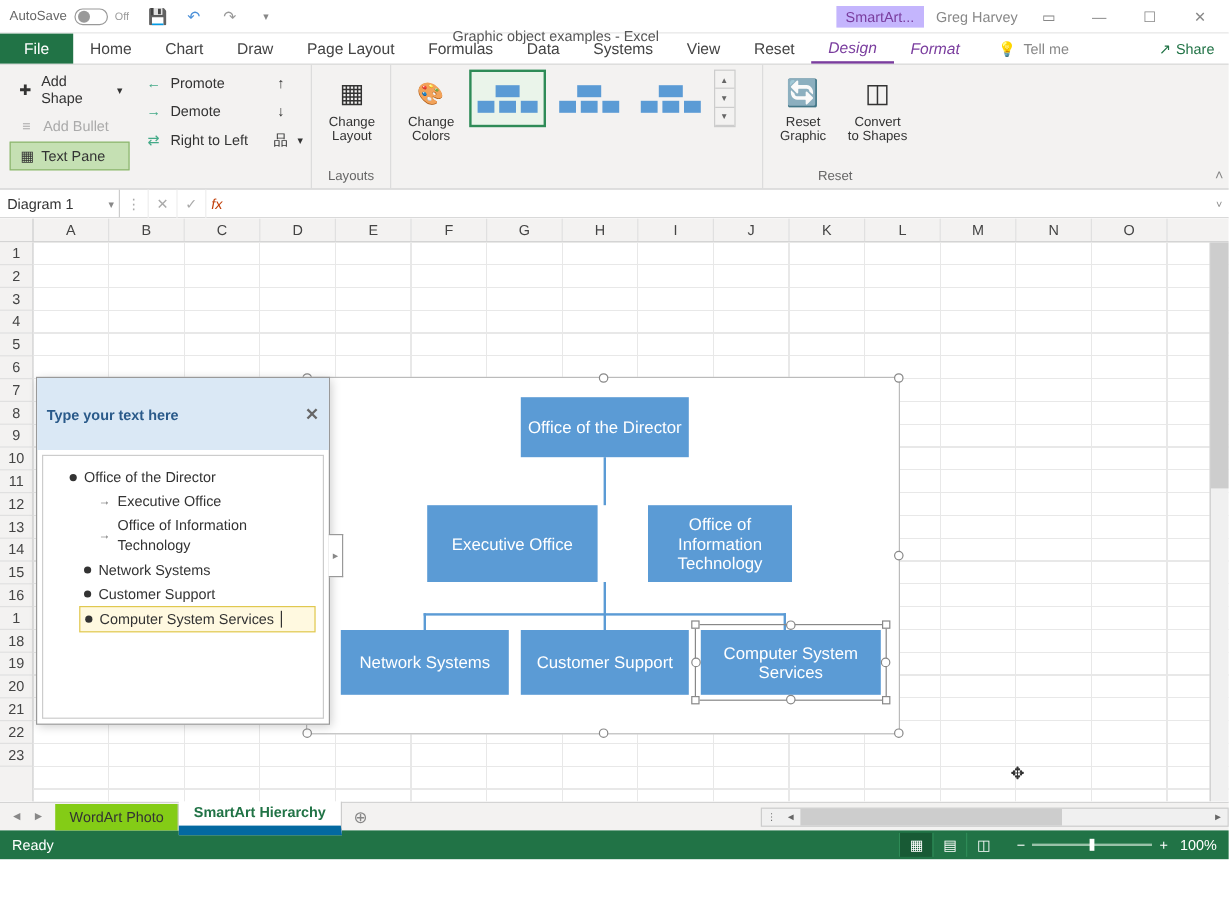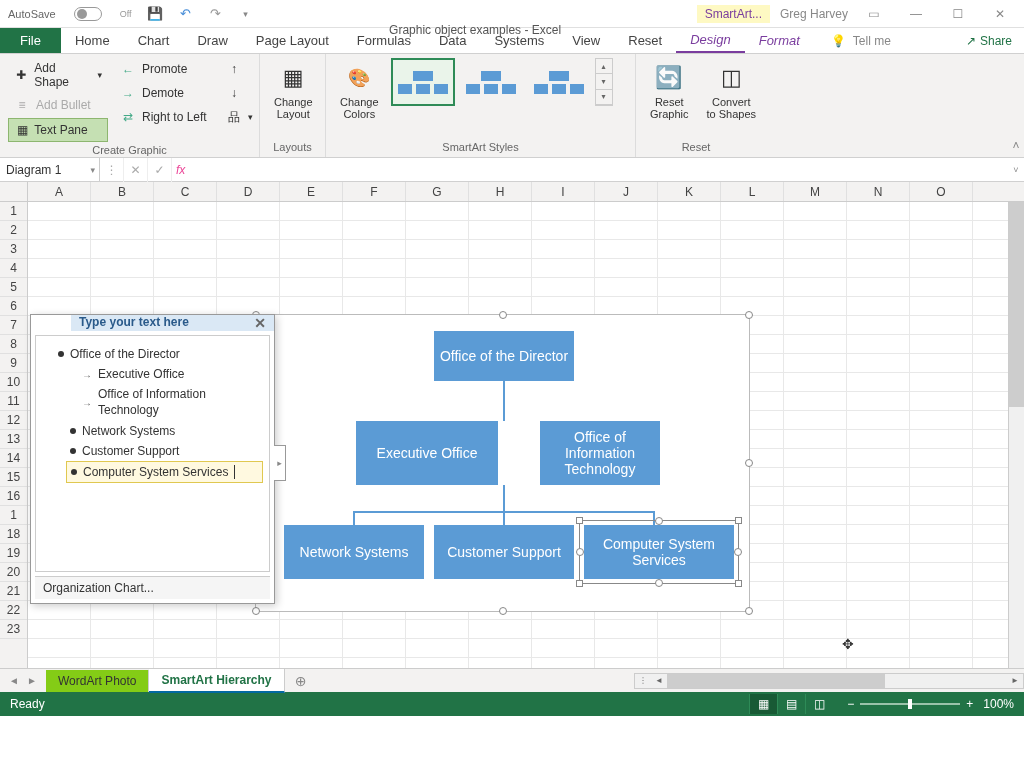--- a/index.html
+++ b/index.html
@@ -1,27 +1,27 @@
 <!DOCTYPE html>
 <html><head>
 <meta charset="utf-8">
 <style>
 * { margin: 0; padding: 0; box-sizing: border-box; font-family: 'Segoe UI', Tahoma, sans-serif; }
 body { width: 1024px; height: 768px; overflow: hidden; background: #fff; font-size: 12px; color: #333; }
 
 
 .titlebar { height: 28px; background: #fff; display: flex; align-items: center; padding: 0 8px; border-bottom: 1px solid #e0e0e0; }
-.autosave { display: flex; align-items: center; gap: 18px; font-size: 11px; color: #666; }
+.autosave { display: flex; align-items: center; gap: 6px; font-size: 11px; color: #666; }
 .toggle { width: 28px; height: 14px; border: 1px solid #999; border-radius: 7px; position: relative; background: #fff; }
 .toggle::after { content: ''; position: absolute; left: 2px; top: 1px; width: 10px; height: 10px; border-radius: 50%; background: #999; }
 .qat { display: flex; gap: 14px; margin-left: 16px; align-items: center; }
 .qat-icon { width: 16px; height: 16px; display: flex; align-items: center; justify-content: center; font-size: 13px; }
 .title-center { flex: 1; text-align: center; font-size: 12px; color: #555; margin-top: 33px; }
 .title-right { display: flex; gap: 10px; align-items: center; font-size: 12px; }
-.smartart-ctx { background: #fef9c3; padding: 2px 8px; color: #7a3d9e; }
+.smartart-ctx { background: #c4b5fd; padding: 2px 8px; color: #7a3d9e; }
 .win-btn { width: 32px; height: 20px; display: flex; align-items: center; justify-content: center; color: #888; }
 
 
 .ribbon-tabs { height: 26px; background: #fff; display: flex; align-items: stretch; border-bottom: 1px solid #d0d0d0; }
 .ribbon-tab { padding: 0 14px; display: flex; align-items: center; font-size: 13px; color: #444; cursor: pointer; }
 .ribbon-tab.file { background: #217346; color: #fff; padding: 0 20px; }
 .ribbon-tab.active { color: #7a3d9e; border-bottom: 2px solid #7a3d9e; }
 .ribbon-tab.ctx { color: #7a3d9e; font-style: italic; }
 .tellme { margin-left: 18px; display: flex; align-items: center; gap: 6px; color: #888; font-size: 12px; }
 .share { margin-left: auto; display: flex; align-items: center; gap: 4px; color: #217346; padding: 0 12px; }
@@ -46,40 +46,40 @@
 .style-more { width: 18px; height: 48px; border: 1px solid #ccc; display: flex; flex-direction: column; }
 .style-more div { flex: 1; display: flex; align-items: center; justify-content: center; font-size: 8px; color: #666; border-bottom: 1px solid #ccc; }
 .collapse-caret { width: 16px; display: flex; align-items: flex-end; justify-content: center; padding-bottom: 4px; color: #888; }
 
 
 .formula-row { height: 24px; display: flex; align-items: stretch; border-bottom: 1px solid #d0d0d0; }
 .namebox { width: 100px; border-right: 1px solid #ccc; display: flex; align-items: center; padding: 0 6px; font-size: 12px; position: relative; }
 .namebox::after { content: '▾'; position: absolute; right: 4px; font-size: 9px; color: #888; }
 .fbar-btns { display: flex; align-items: center; gap: 0; }
 .fbar-btn { width: 24px; height: 24px; display: flex; align-items: center; justify-content: center; color: #aaa; border-right: 1px solid #eee; }
-.fbar-fx { font-style: italic; color: #ec4899; font-size: 12px; padding: 0 4px; }
+.fbar-fx { font-style: italic; color: #c2410c; font-size: 12px; padding: 0 4px; }
 .fbar-input { flex: 1; padding: 0 6px; }
 .fbar-expand { width: 16px; display: flex; align-items: center; justify-content: center; color: #888; font-size: 9px; }
 
 
 .grid-area { position: relative; height: 486px; background: #fff; overflow: hidden; }
 .col-headers { display: flex; height: 20px; background: #f3f2f1; border-bottom: 1px solid #ccc; }
 .corner { width: 28px; border-right: 1px solid #ccc; }
 .col-h { width: 63px; border-right: 1px solid #e0e0e0; display: flex; align-items: center; justify-content: center; font-size: 12px; color: #444; }
 .grid-body { display: flex; height: calc(100% - 20px); }
 .row-headers { width: 28px; display: flex; flex-direction: column; background: #f3f2f1; border-right: 1px solid #ccc; }
 .row-h { height: 19px; border-bottom: 1px solid #e0e0e0; display: flex; align-items: center; justify-content: center; font-size: 12px; color: #444; }
 .cells { position: relative; flex: 1; background-image:
   repeating-linear-gradient(to right, transparent, transparent 62px, #e8e8e8 62px, #e8e8e8 63px),
   repeating-linear-gradient(to bottom, transparent, transparent 18px, #e8e8e8 18px, #e8e8e8 19px);
 }
 
 
 .textpane { position: absolute; left: 30px; top: 132px; width: 245px; height: 290px; background: #fff; border: 1px solid #999; box-shadow: 2px 2px 8px rgba(0,0,0,.2); display: flex; flex-direction: column; z-index: 10; }
-.tp-head { background: #dae8f5; padding: 0 8px; display: flex; align-items: flex-start; justify-content: space-between; font-weight: bold; font-size: 12px; color: #2a5a8a; margin-left: 40px; }
+.tp-head { background: #dae8f5; padding: 22px 8px; display: flex; align-items: flex-end; justify-content: space-between; font-weight: bold; font-size: 12px; color: #2a5a8a; }
 .tp-close { cursor: pointer; color: #666; font-size: 14px; }
 .tp-body { flex: 1; padding: 8px 6px; border: 1px solid #ccc; margin: 4px; overflow: auto; }
 .tp-item { display: flex; align-items: center; gap: 6px; padding: 3px 4px; font-size: 12px; }
 .tp-item.l1 { margin-left: 12px; }
 .tp-item.l2 { margin-left: 36px; }
 .tp-item.l1b { margin-left: 24px; }
 .tp-item.editing { background: #fff9e0; border: 1px solid #e0c850; }
 .bullet { width: 6px; height: 6px; background: #333; border-radius: 50%; flex-shrink: 0; }
 .arrow { font-size: 10px; color: #666; }
 .tp-foot { padding: 4px 8px; border-top: 1px solid #ccc; font-size: 12px; background: #f5f5f5; margin: 0 4px 4px; }
@@ -91,21 +91,21 @@
 .sel-handle.sq { border-radius: 0; width: 7px; height: 7px; }
 .sa-node { position: absolute; background: #5b9bd5; color: #fff; display: flex; align-items: center; justify-content: center; text-align: center; font-size: 14px; padding: 4px; }
 .sa-line { position: absolute; background: #5b9bd5; }
 .sa-node.selected { outline: 1px solid #888; outline-offset: 4px; }
 
 
 .sheettabs { height: 24px; display: flex; align-items: center; border-top: 1px solid #ccc; background: #f3f2f1; }
 .st-nav { display: flex; gap: 2px; padding: 0 6px; }
 .st-nav-btn { width: 16px; height: 16px; display: flex; align-items: center; justify-content: center; font-size: 10px; color: #888; }
 .sheet-tab { padding: 4px 12px; font-size: 12px; border-right: 1px solid #ccc; background: #84cc16; cursor: pointer; }
-.sheet-tab.active { background: #fff; border-bottom: 2px solid #0369a1; font-weight: bold; color: #217346; }
+.sheet-tab.active { background: #fff; border-bottom: 8px solid #0369a1; font-weight: bold; color: #217346; }
 .new-sheet { width: 24px; height: 24px; display: flex; align-items: center; justify-content: center; font-size: 14px; color: #888; margin-left: 4px; }
 .hscroll { margin-left: auto; width: 390px; height: 16px; border: 1px solid #ccc; position: relative; background: #f0f0f0; display: flex; }
 .hscroll-btn { width: 16px; display: flex; align-items: center; justify-content: center; font-size: 8px; color: #666; }
 .hscroll-track { flex: 1; position: relative; }
 .hscroll-thumb { position: absolute; left: 0; top: 0; bottom: 0; width: 64%; background: #cdcdcd; }
 
 
 .statusbar { height: 24px; background: #217346; color: #fff; display: flex; align-items: center; padding: 0 10px; font-size: 12px; }
 .sb-views { margin-left: auto; display: flex; gap: 0; }
 .sb-view { width: 28px; height: 20px; display: flex; align-items: center; justify-content: center; border-left: 1px solid #2e8b57; }
@@ -206,21 +206,20 @@
           </div>
         <div class="btn-sm" style="min-width:20px">
             <span class="icon">↓</span>
           </div>
         <div class="btn-sm" style="min-width:20px">
             <span class="icon">品</span>
             <span style="font-size:9px">▾</span>
           </div>
       </div>
     </div>
-    <div class="group-label">Create Graphic</div>
   </div>
 
   <div class="ribbon-group" style="width:66px">
     <div class="group-content">
       <div class="btn-lg">
         <span class="icon">▦</span>
         <span style="white-space:pre">Change
 Layout</span>
       </div>
     </div>
@@ -259,21 +258,20 @@
               <div class="st-box"></div>
             </div>
           </div>
         <div class="style-more">
             <div>▴</div>
             <div>▾</div>
             <div>▾</div>
           </div>
       </div>
     </div>
-    <div class="group-label">SmartArt Styles</div>
   </div>
 
   <div class="ribbon-group" style="width:120px;border-right:none">
     <div class="group-content">
       <div class="btn-lg">
         <span class="icon">🔄</span>
         <span style="white-space:pre">Reset
 Graphic</span>
       </div>
       <div class="btn-lg">
@@ -376,21 +374,20 @@
       <div class="tp-item l1b">
           <span class="bullet"></span>
           <span>Customer Support</span>
         </div>
       <div class="tp-item l1b editing">
           <span class="bullet"></span>
           <span>Computer System Services</span>
           <span style="border-right:1px solid #333;height:14px"></span>
         </div>
     </div>
-    <div class="tp-foot">Organization Chart...</div>
     <div class="tp-expand-tab">▸</div>
   </div>
 
   <div class="smartart-frame">
 
     <span class="sel-handle" style="left:-4px;top:-4px"></span>
       <span class="sel-handle" style="left:50%;top:-4px;margin-left:-4px"></span>
       <span class="sel-handle" style="right:-4px;top:-4px"></span>
     <span class="sel-handle" style="left:-4px;top:50%;margin-top:-4px"></span>
       <span class="sel-handle" style="right:-4px;top:50%;margin-top:-4px"></span>

